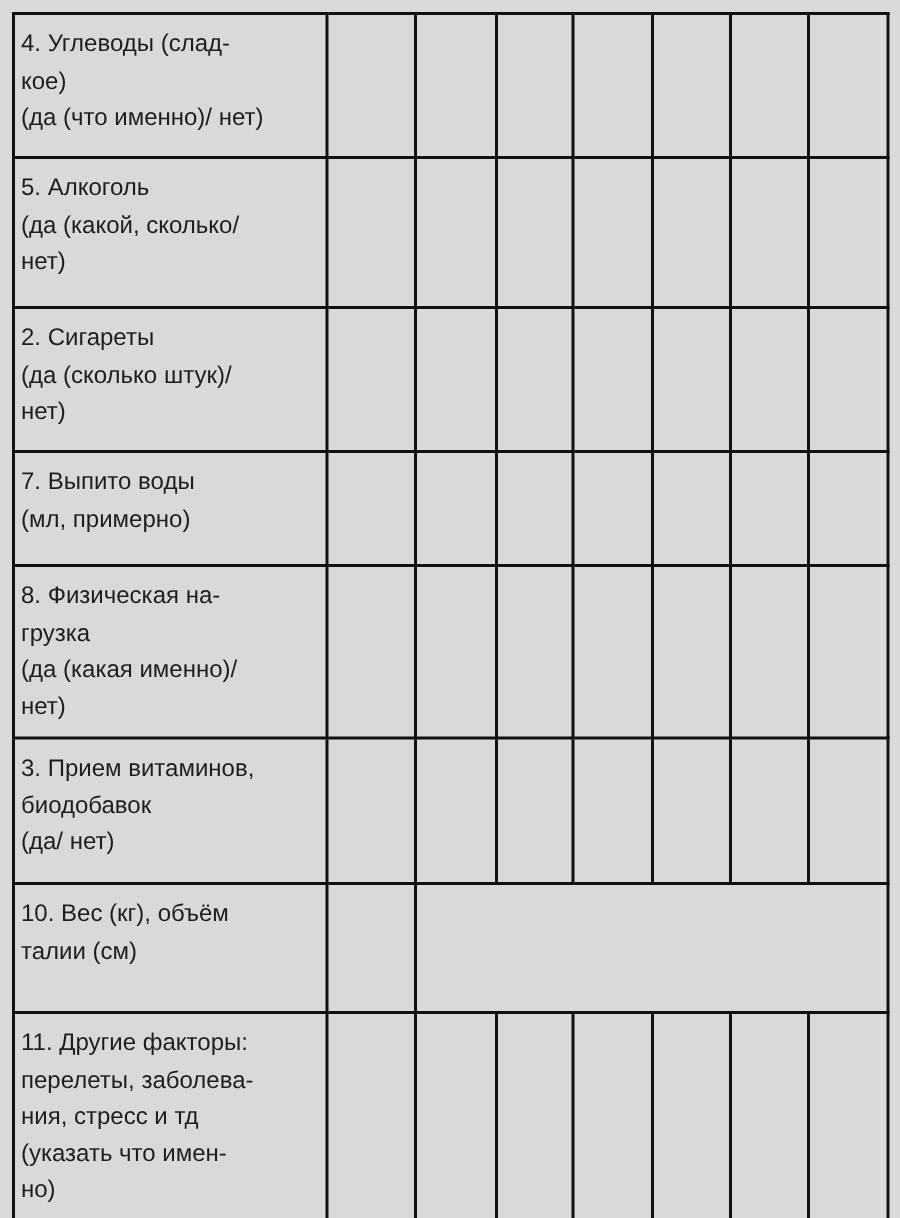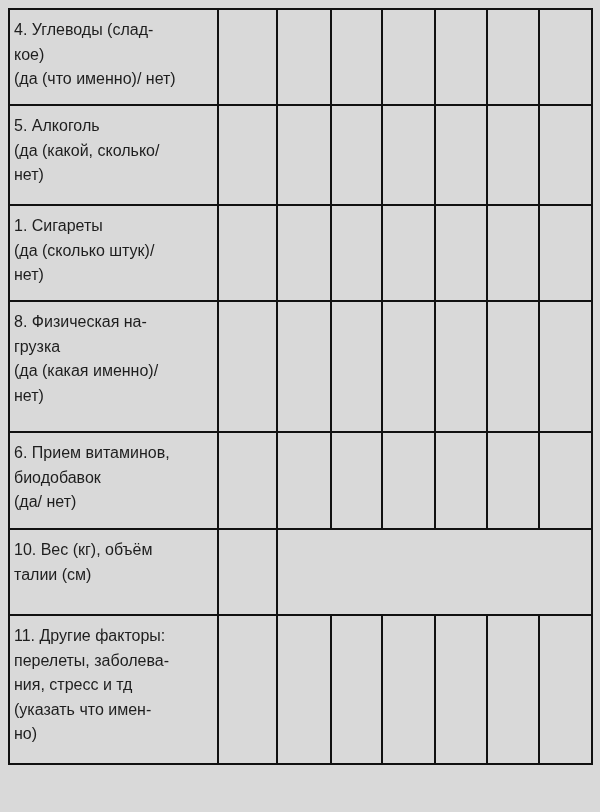--- a/index.html
+++ b/index.html
@@ -73,46 +73,57 @@
 нет)</td>
         <td></td>
         <td></td>
         <td></td>
         <td></td>
         <td></td>
         <td></td>
         <td></td>
       </tr>
       <tr style="height: 96px;">
-        <td class="label">1. Сигареты
+        <td class="label">2. Сигареты
 (да (сколько штук)/
 нет)</td>
         <td></td>
         <td></td>
         <td></td>
         <td></td>
         <td></td>
         <td></td>
         <td></td>
       </tr>
-      <tr style="height: 131px;">
+      <tr style="height: 76px;">
+        <td class="label">7. Выпито воды
+(мл, примерно)</td>
+        <td></td>
+        <td></td>
+        <td></td>
+        <td></td>
+        <td></td>
+        <td></td>
+        <td></td>
+      </tr>
+      <tr style="height: 115px;">
         <td class="label">8. Физическая на-
 грузка
 (да (какая именно)/
 нет)</td>
         <td></td>
         <td></td>
         <td></td>
         <td></td>
         <td></td>
         <td></td>
         <td></td>
       </tr>
       <tr style="height: 97px;">
-        <td class="label">6. Прием витаминов,
+        <td class="label">3. Прием витаминов,
 биодобавок
 (да/ нет)</td>
         <td></td>
         <td></td>
         <td></td>
         <td></td>
         <td></td>
         <td></td>
         <td></td>
       </tr>

